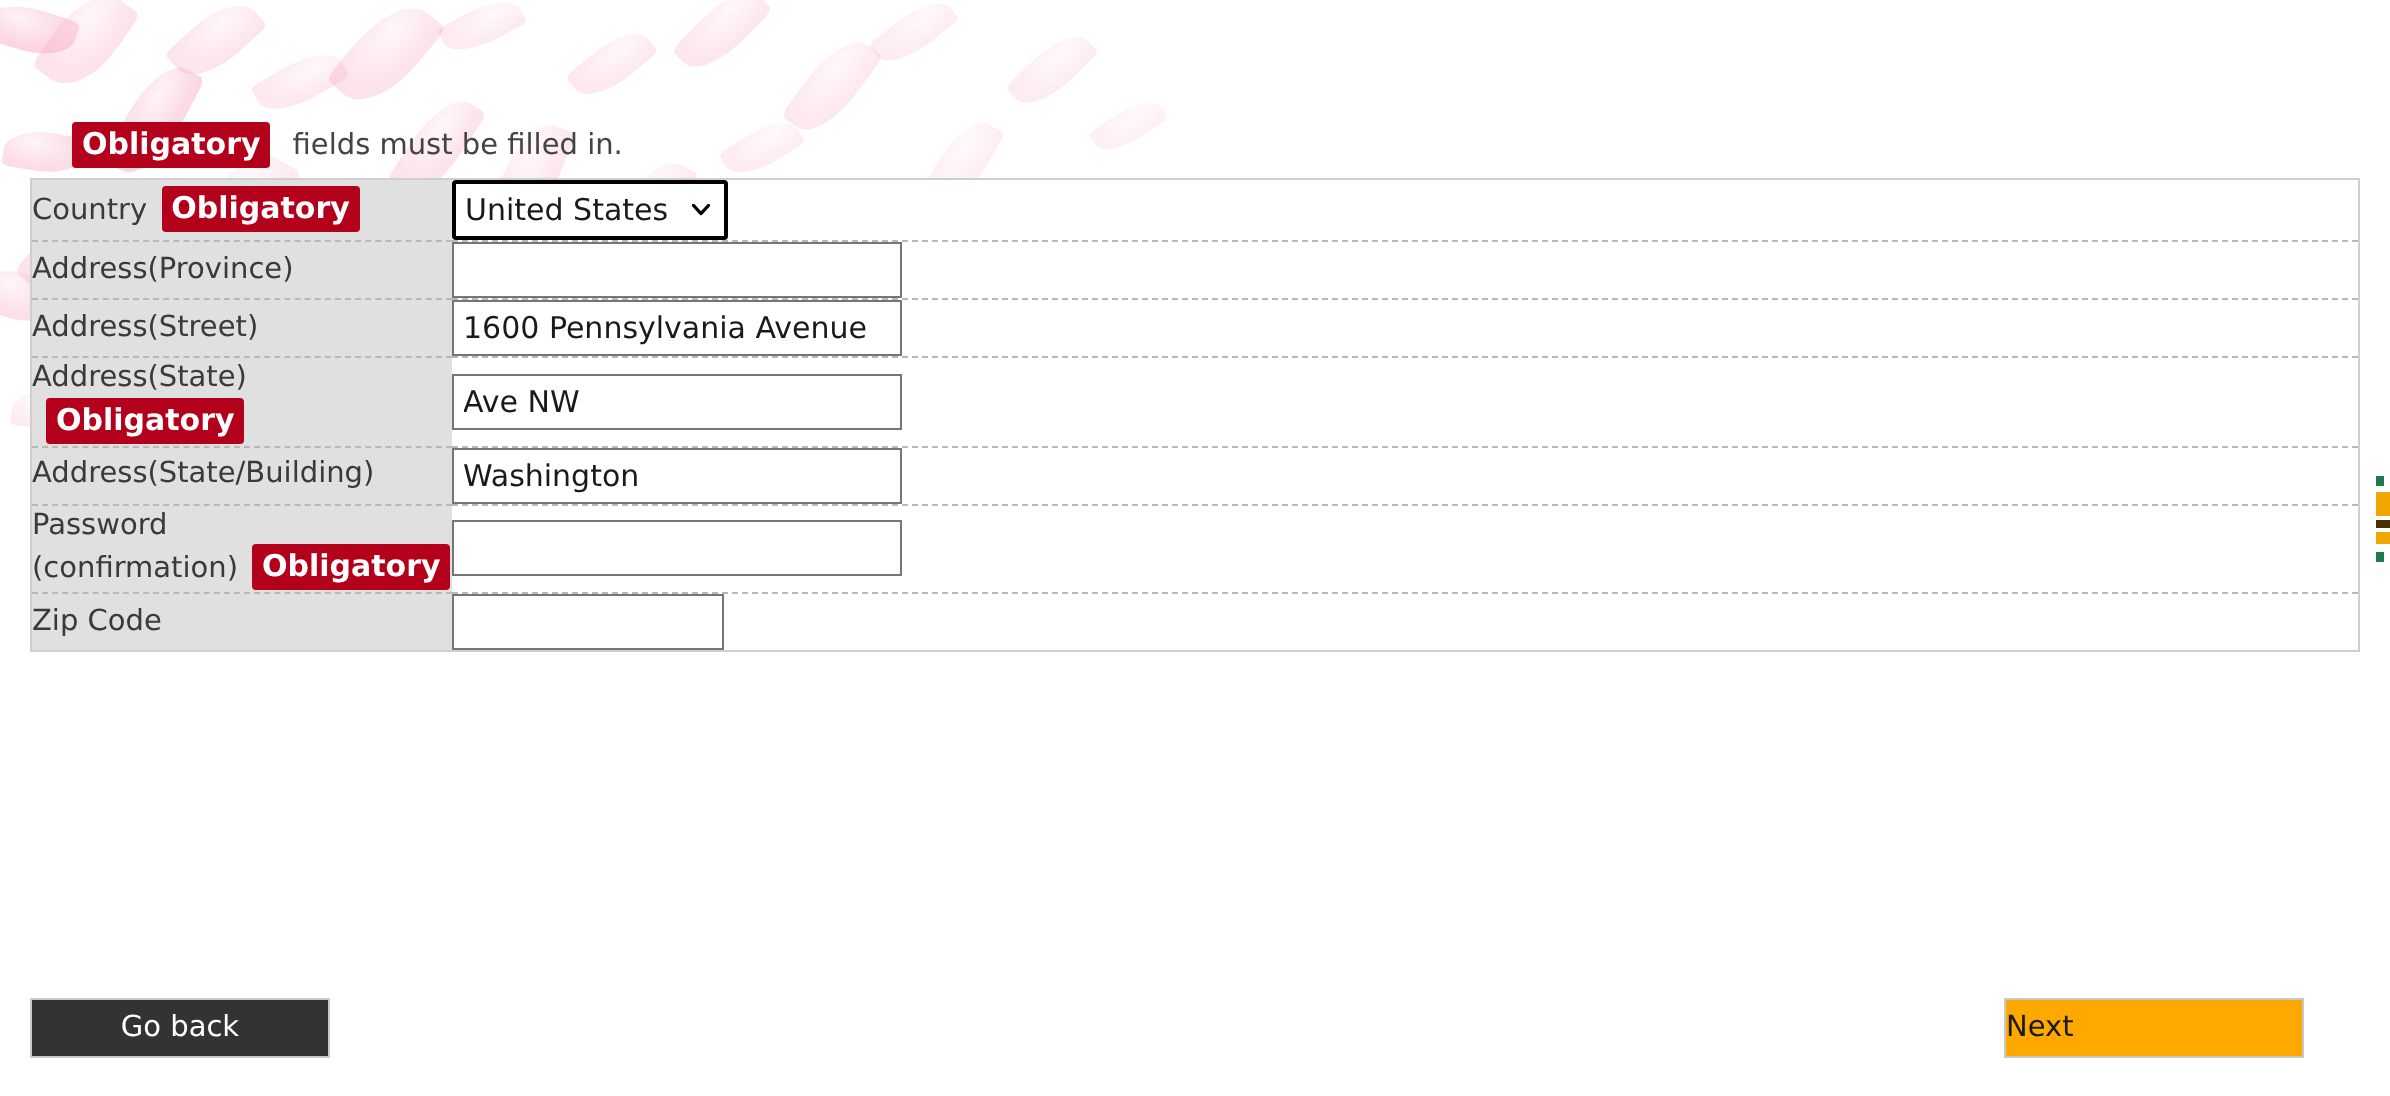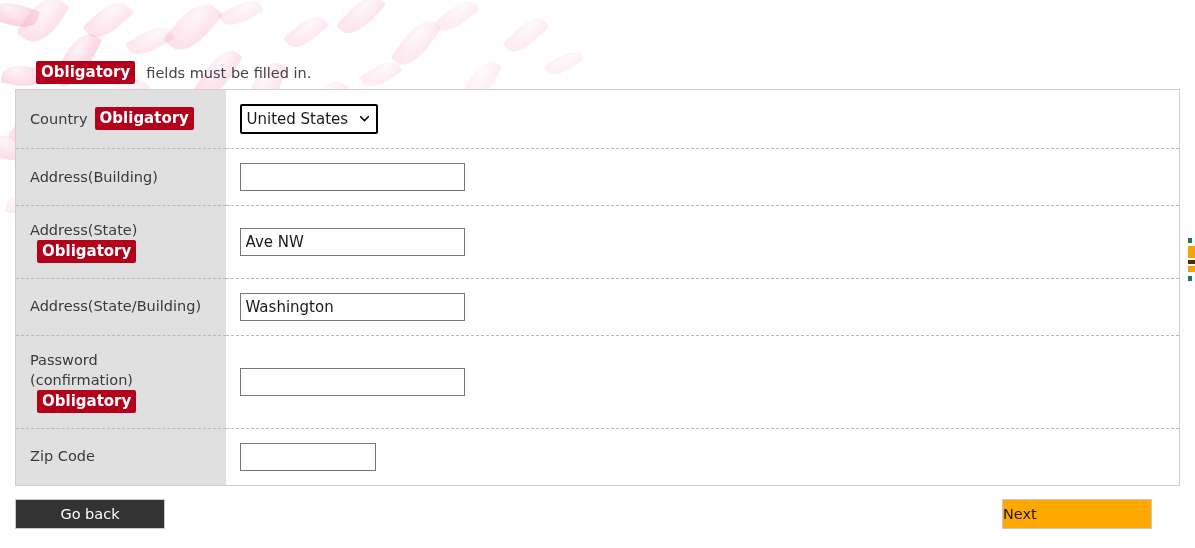--- a/index.html
+++ b/index.html
@@ -75,21 +75,21 @@
     width: 1165px;
     border: 1px solid #cfcfcf;
     border-collapse: collapse;
     background: #ffffff;
     z-index: 2;
     table-layout: fixed;
   }
   #form-table tr { }
   #form-table td {
     border-top: 1px dashed #b8b8b8;
-    padding: 14px;
+    padding: 0;
     vertical-align: middle;
   }
   #form-table tr:first-child td { border-top: none; }
 
   td.label-cell {
     width: 210px;
     background: #e0e0e0;
     padding: 11px 12px 11px 13px;
     font-size: 14.5px;
     color: #3a3a3a;
@@ -235,22 +235,26 @@
 
   <table id="form-table">
     <tbody id="form-body">
         <tr>
           <td class="label-cell"><span class="label-inline">Country</span><span class="badge">Obligatory</span></td>
           <td class="field-cell"><span class="select-wrap"><select class="sel"><option>United States</option></select><svg class="sel-arrow" viewBox="0 0 10 7">
                 <path d="M0.6 0.8 L5 5.6 L9.4 0.8" fill="none" stroke="#000000" stroke-width="1.8" stroke-linecap="round" stroke-linejoin="round"></path>
               </svg></span></td>
         </tr>
         <tr>
-          <td class="label-cell"><span class="label-inline">Address(Building)</span></td>
+          <td class="label-cell"><span class="label-inline">Address(Province)</span></td>
           <td class="field-cell"><input type="text" class="txt wide" placeholder="" style=""></td>
+        </tr>
+        <tr>
+          <td class="label-cell"><span class="label-inline">Address(Street)</span></td>
+          <td class="field-cell"><input type="text" class="txt wide" placeholder="" value="1600 Pennsylvania Avenue" style=""></td>
         </tr>
         <tr>
           <td class="label-cell"><span class="label-inline">Address(State)</span><span class="badge">Obligatory</span></td>
           <td class="field-cell"><input type="text" class="txt wide" placeholder="" value="Ave NW" style=""></td>
         </tr>
         <tr>
           <td class="label-cell"><span class="label-inline">Address(State/Building)</span></td>
           <td class="field-cell"><input type="text" class="txt wide" placeholder="" value="Washington" style=""></td>
         </tr>
         <tr>

